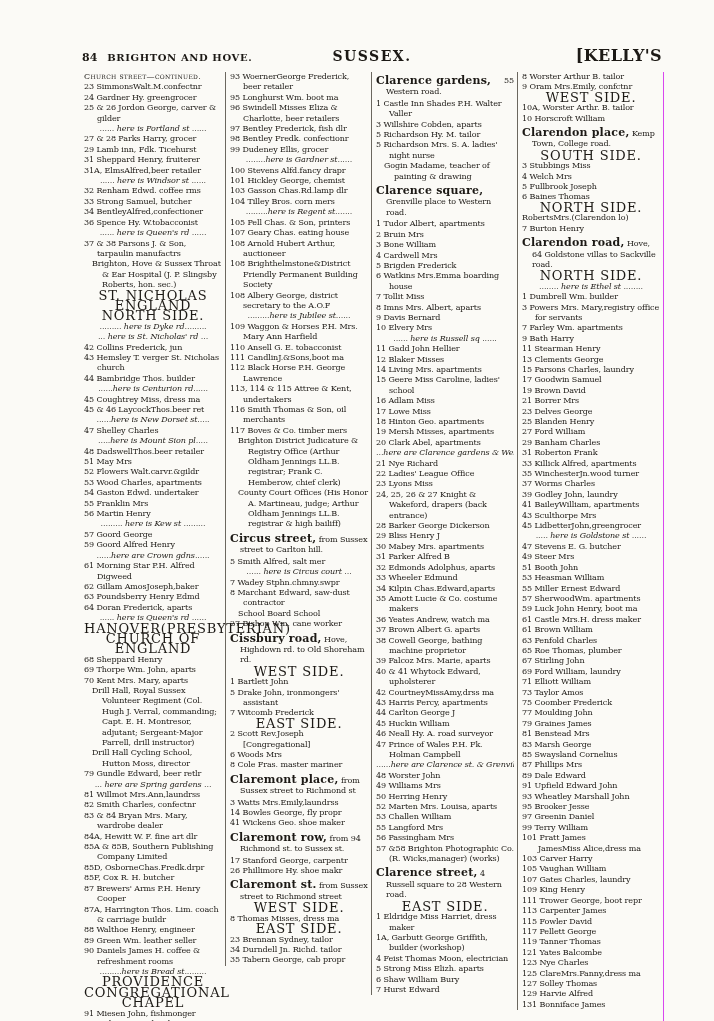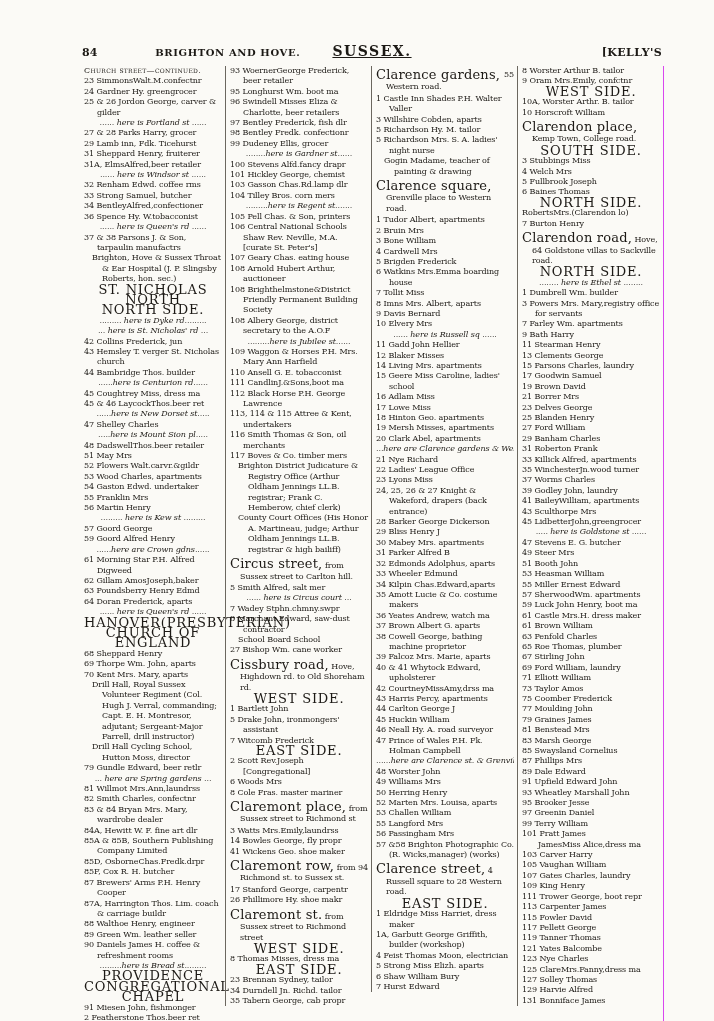--- a/index.html
+++ b/index.html
@@ -6,36 +6,36 @@
   body{
     width:714px;height:1021px;overflow:hidden;
     background:#fbfaf6;color:#1c1915;
     font-family:"DejaVu Serif","Liberation Serif",serif;
   }
   .sheet{position:absolute;left:80px;top:38px;width:584px;}
   
   .hdr{display:grid;grid-template-columns:1fr auto 1fr;align-items:baseline;margin-bottom:7px;padding:0 2px;}
   .hdr-left{display:flex;gap:10px;align-items:baseline;}
   .pagenum{font-weight:bold;font-size:11px;}
-  .hl{font-variant:small-caps;letter-spacing:.6px;font-size:10px;font-weight:bold;margin-left:48px;}
-  .hc{font-size:14px;letter-spacing:1.5px;font-weight:bold;text-decoration:underline;}
-  .hr-t{justify-self:end;font-variant:small-caps;font-size:11px;font-weight:bold;letter-spacing:.4px;margin-top:8px;}
+  .hl{font-variant:small-caps;letter-spacing:.6px;font-size:10px;font-weight:bold;}
+  .hc{font-size:14px;letter-spacing:1.5px;font-weight:bold;}
+  .hr-t{justify-self:end;font-variant:small-caps;font-size:16px;font-weight:bold;letter-spacing:.4px;margin-top:8px;}
   
   .cols{display:flex;align-items:flex-start;border-right:1px solid #d946ef;}
   .col{flex:1 1 0;padding:0 3px 0 4px;min-width:0;font-size:8px;line-height:10.4px;letter-spacing:-0.1px;}
   .col + .col{border-left:1px solid #6b675f;}
   .col > div{margin:0;}
   .e{padding-left:13px;text-indent:-13px;}
   .i{padding-left:16px;}
   .p{padding-left:18px;text-indent:-10px;}
   .c{font-style:italic;text-align:center;white-space:nowrap;overflow:hidden;}
   .s{text-align:center;font-size:13px;letter-spacing:.8px;}
   .tc{font-variant:small-caps;letter-spacing:.3px;}
   .h{margin-top:4px !important;margin-bottom:1px !important;padding-left:10px;text-indent:-10px;}
-  .h .hb{font-weight:normal;font-size:13px;letter-spacing:.2px;}
+  .h .hb{font-weight:bold;font-size:11px;letter-spacing:.2px;}
   .h .hn{float:right;font-size:8px;}
 </style>
 </head>
 <body>
 
 <div class="sheet">
   <div class="hdr">
     <span class="hdr-left">
       <span class="pagenum">84</span>
       <span class="hl">BRIGHTON AND HOVE.</span>
@@ -55,21 +55,21 @@
         <div class="e">31 Sheppard Henry, fruiterer</div>
         <div class="e">31A, ElmsAlfred,beer retailer</div>
         <div class="c">...... here is Windsor st ......</div>
         <div class="e">32 Renham Edwd. coffee rms</div>
         <div class="e">33 Strong Samuel, butcher</div>
         <div class="e">34 BentleyAlfred,confectioner</div>
         <div class="e">36 Spence Hy. W.tobacconist</div>
         <div class="c">...... here is Queen's rd ......</div>
         <div class="e">37 &amp; 38 Parsons J. &amp; Son, tarpaulin manufactrs</div>
         <div class="p">Brighton, Hove &amp; Sussex Throat &amp; Ear Hospital (J. P. Slingsby Roberts, hon. sec.)</div>
-        <div class="s">ST. NICHOLAS NORTH</div>
+        <div class="s">ST. NICHOLAS ENGLAND</div>
         <div class="s">NORTH SIDE.</div>
         <div class="c">......... here is Dyke rd.........</div>
         <div class="c">... here is St. Nicholas' rd ...</div>
         <div class="e">42 Collins Frederick, jun</div>
         <div class="e">43 Hemsley T. verger St. Nicholas church</div>
         <div class="e">44 Bambridge Thos. builder</div>
         <div class="c">......here is Centurion rd......</div>
         <div class="e">45 Coughtrey Miss, dress ma</div>
         <div class="e">45 &amp; 46 LaycockThos.beer ret</div>
         <div class="c">......here is New Dorset st.....</div>
@@ -124,21 +124,20 @@
         <div class="e">97 Bentley Frederick, fish dlr</div>
         <div class="e">98 Bentley Fredk. confectionr</div>
         <div class="e">99 Dudeney Ellis, grocer</div>
         <div class="c">........here is Gardner st......</div>
         <div class="e">100 Stevens Alfd.fancy drapr</div>
         <div class="e">101 Hickley George, chemist</div>
         <div class="e">103 Gasson Chas.Rd.lamp dlr</div>
         <div class="e">104 Tilley Bros. corn mers</div>
         <div class="c">.........here is Regent st.......</div>
         <div class="e">105 Pell Chas. &amp; Son, printers</div>
-        <div class="e">106 Central National Schools Shaw Rev. Neville, M.A. [curate St. Peter's]</div>
         <div class="e">107 Geary Chas. eating house</div>
         <div class="e">108 Arnold Hubert Arthur, auctioneer</div>
         <div class="e">108 Brighthelmstone&amp;District Friendly Permanent Building Society</div>
         <div class="e">108 Albery George, district secretary to the A.O.F</div>
         <div class="c">.........here is Jubilee st......</div>
         <div class="e">109 Waggon &amp; Horses P.H. Mrs. Mary Ann Harfield</div>
         <div class="e">110 Ansell G. E. tobacconist</div>
         <div class="e">111 CandlinJ.&amp;Sons,boot ma</div>
         <div class="e">112 Black Horse P.H. George Lawrence</div>
         <div class="e">113, 114 &amp; 115 Attree &amp; Kent, undertakers</div>

